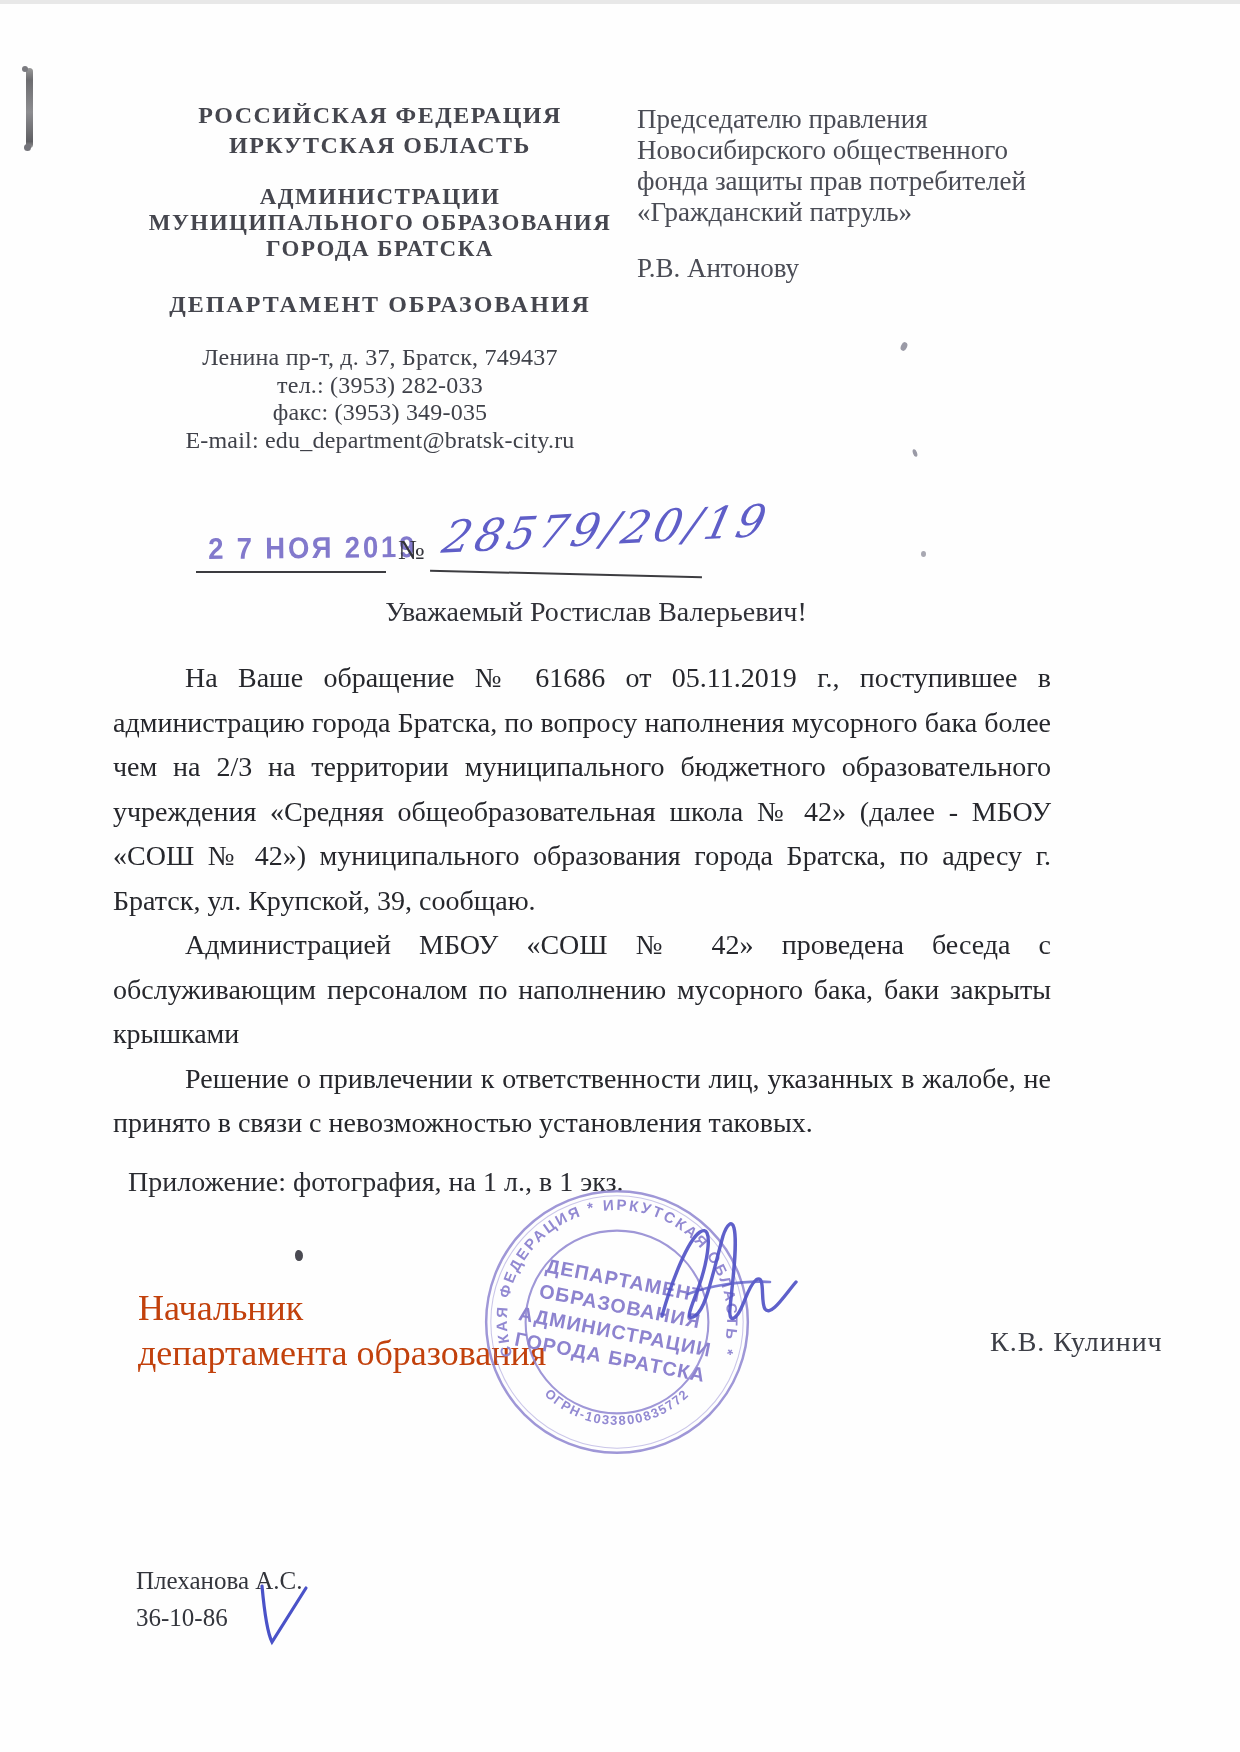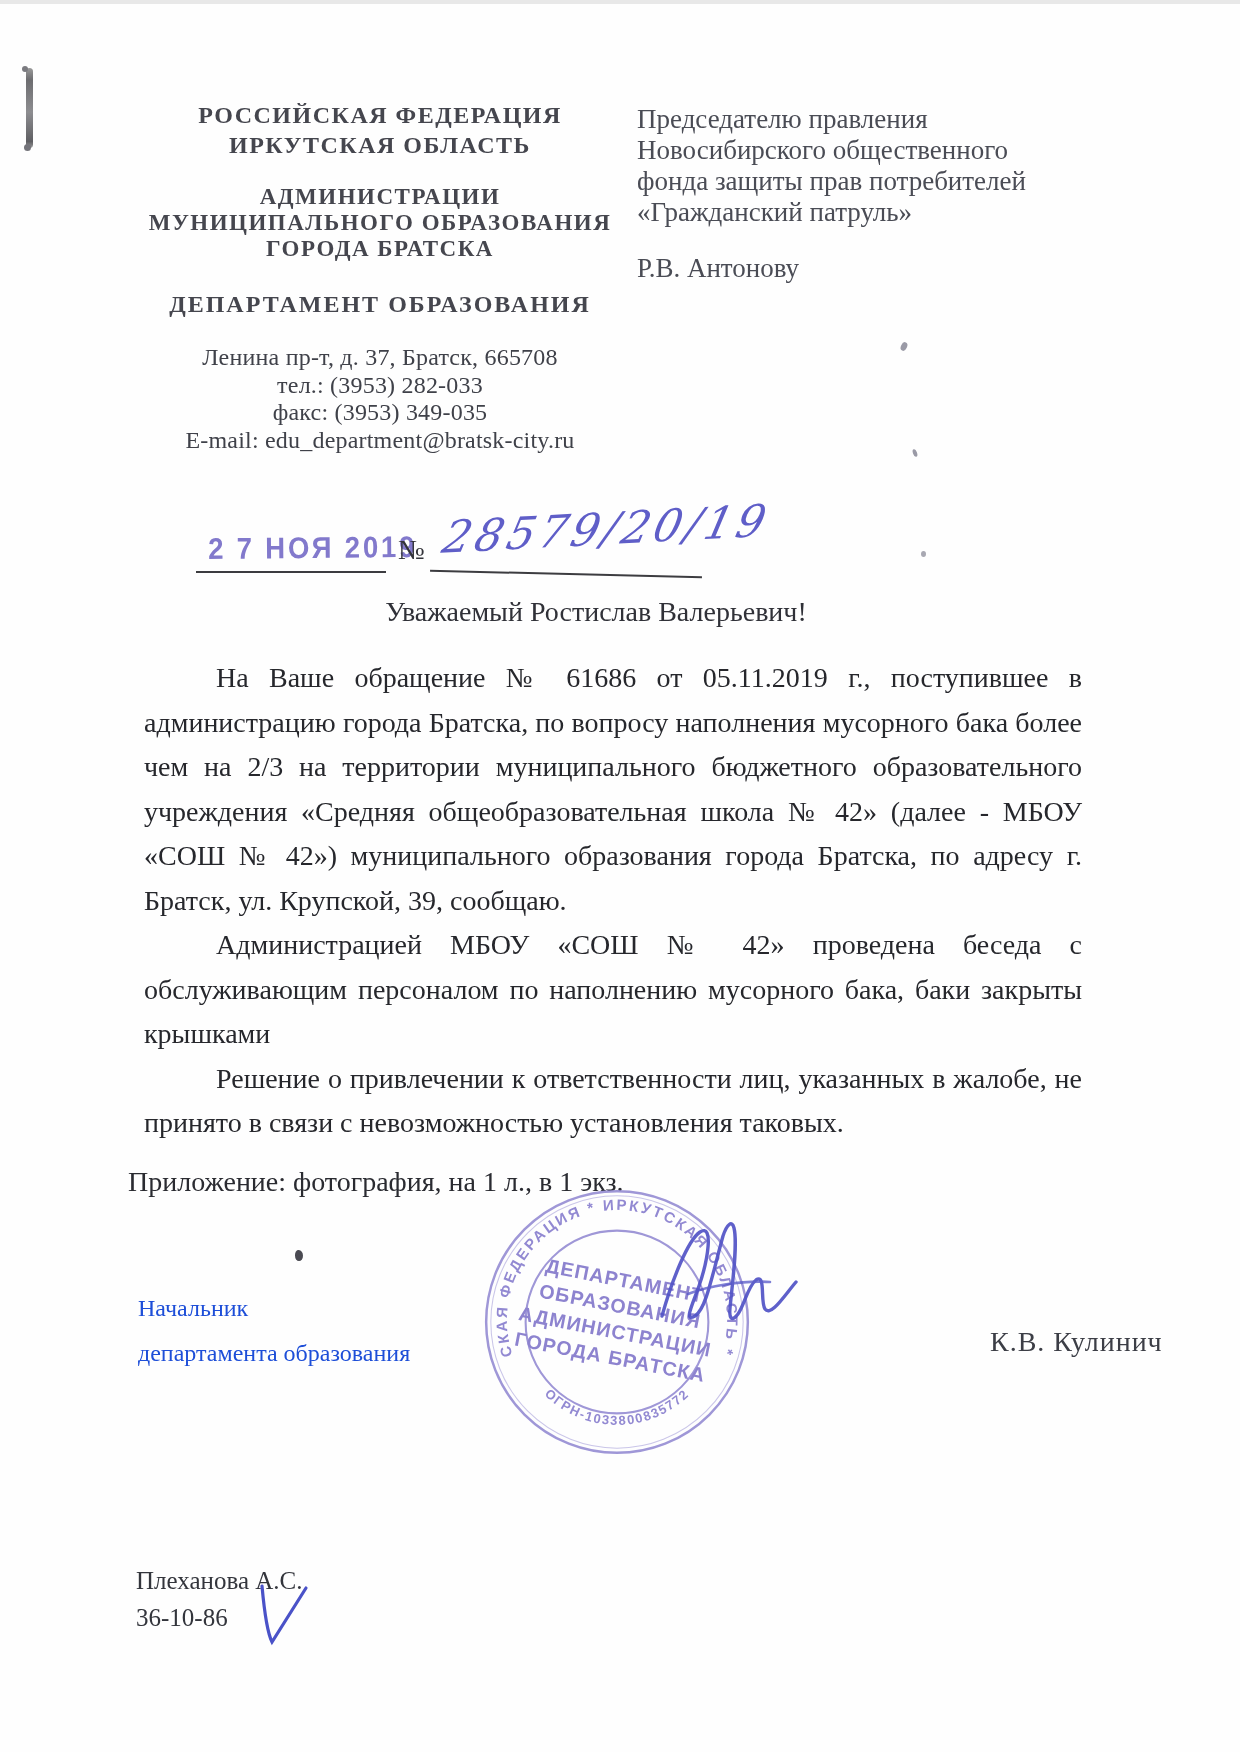--- a/index.html
+++ b/index.html
@@ -75,35 +75,35 @@
   .underline2 { left: 430px; top: 569px; width: 272px; height: 0; border-bottom: 2.5px solid #3c3c40; transform: rotate(1.4deg); }
 
   
   .salutation {
     left: 128px; top: 592px; width: 936px;
     text-align: center;
     font-size: 28px;
     color: #303138;
   }
   .body-text {
-    left: 144px; top: 652px; width: 938px;
+    left: 113px; top: 652px; width: 938px;
     font-size: 28px;
     line-height: 44.5px;
     color: #26272c;
     text-align: justify;
   }
   .body-text p { text-indent: 72px; }
   .attachment {
     left: 128px; top: 1162px;
     font-size: 28px;
     color: #2a2b31;
   }
 
   
-  .sig-title { left: 138px; top: 1282px; font-size: 24px; line-height: 45px; color: #1d4ed8; }
+  .sig-title { left: 138px; top: 1282px; font-size: 36px; line-height: 45px; color: #c2410c; }
   .sig-name { left: 990px; top: 1322px; font-size: 28px; color: #3c3e46; letter-spacing: 1px; }
 
   .seal-svg { left: 482px; top: 1183px; }
   .sign-svg { left: 648px; top: 1212px; }
   .check-svg { left: 252px; top: 1576px; }
 
   
   .executor { left: 136px; top: 1558px; font-size: 25px; line-height: 37px; color: #33353c; }
 
   
@@ -126,21 +126,21 @@
     <div class="lh-line">РОССИЙСКАЯ ФЕДЕРАЦИЯ</div>
     <div class="lh-line">ИРКУТСКАЯ ОБЛАСТЬ</div>
     <div class="lh-gap1"></div>
     <div class="lh-line-sm">АДМИНИСТРАЦИИ</div>
     <div class="lh-line-sm">МУНИЦИПАЛЬНОГО ОБРАЗОВАНИЯ</div>
     <div class="lh-line-sm">ГОРОДА БРАТСКА</div>
     <div class="lh-gap2"></div>
     <div class="dept">ДЕПАРТАМЕНТ ОБРАЗОВАНИЯ</div>
     <div class="lh-gap3"></div>
     <div class="contact">
-      <div>Ленина пр-т, д. 37, Братск, 665708</div>
+      <div>Ленина пр-т, д. 37, Братск, 749437</div>
       <div>тел.: (3953) 282-033</div>
       <div>факс: (3953) 349-035</div>
       <div>E-mail: edu_department@bratsk-city.ru</div>
     </div>
   </div>
 
   <div class="abs recipient">
     <div>Председателю правления</div>
     <div>Новосибирского общественного</div>
     <div>фонда защиты прав потребителей</div>

